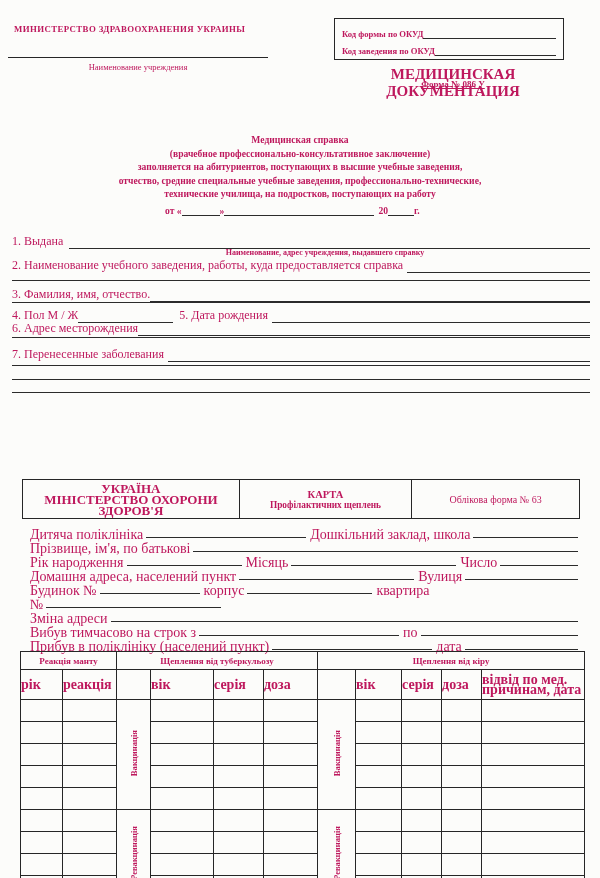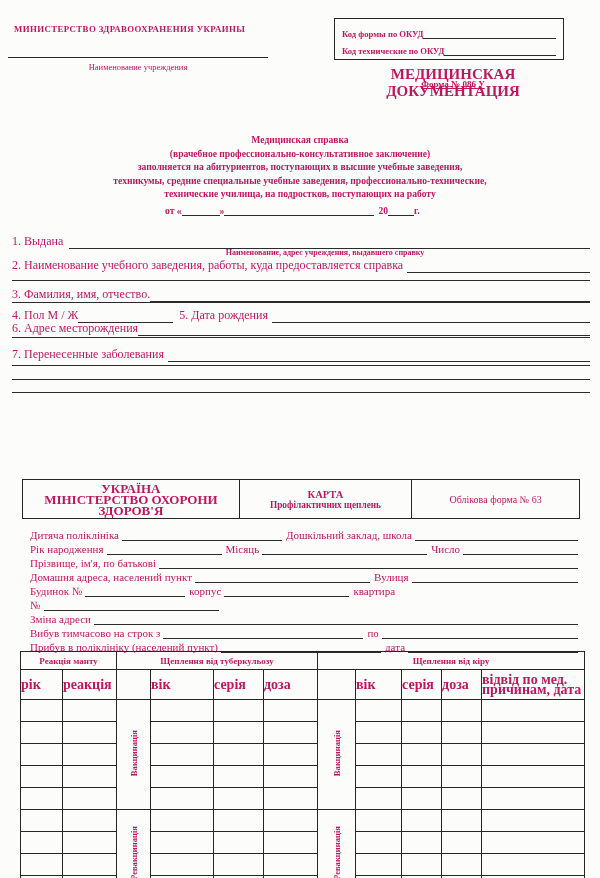--- a/index.html
+++ b/index.html
@@ -39,21 +39,21 @@
   .hdr63 { top:479px; left:22px; width:558px; height:40px; display:flex; border:1.6px solid #262626; box-sizing:border-box; }
   .hdr63 .cell { display:flex; flex-direction:column; justify-content:center; text-align:center; box-sizing:border-box; padding:2px 2px; }
   .hdr63 .c1 { width:39%; border-right:1.4px solid #262626; font-size:13px; font-weight:bold; line-height:11px; }
   .hdr63 .c2 { width:31%; border-right:1.4px solid #262626; font-weight:bold; }
   .hdr63 .c2 .l1 { font-size:10.5px; }
   .hdr63 .c2 .l2 { font-size:9.3px; }
   .hdr63 .c3 { width:30%; font-size:10px; }
 
   
   .fields { top:527px; left:30px; width:548px; }
-  .frow { display:flex; align-items:flex-end; height:14px; font-size:11px; }
+  .frow { display:flex; height:14px; font-size:14px; }
   .frow .lbl { white-space:nowrap; margin-right:3px; }
   .frow .lbl.aft { margin-left:4px; }
 
   
   .vax { position:absolute; top:651px; left:20px; width:564px; border-collapse:collapse; table-layout:fixed; }
   .vax td { border:1.3px solid #262626; padding:0; font-size:9.3px; overflow:hidden; }
   .vax tr.sec td { height:17px; text-align:center; font-weight:bold; font-size:9px; }
   .vax tr.cols td { height:29px; font-weight:bold; font-size:14px; line-height:10px; }
   .vax tr.body td { height:21px; }
   .rotcell { text-align:center; vertical-align:middle; }
@@ -73,32 +73,32 @@
   <div class="abs ministry">МИНИСТЕРСТВО ЗДРАВООХРАНЕНИЯ УКРАИНЫ</div>
   <div class="abs inst-line"></div>
   <div class="abs inst-cap">Наименование учреждения</div>
 
   <div class="abs codebox">
     <div class="crow">
       <span class="lbl">Код формы по ОКУД</span>
       <span class="f fx"></span>
     </div>
     <div class="crow">
-      <span class="lbl">Код технические по ОКУД</span>
+      <span class="lbl">Код заведения по ОКУД</span>
       <span class="f fx"></span>
     </div>
   </div>
   <div class="abs doc-label">МЕДИЦИНСКАЯ ДОКУМЕНТАЦИЯ</div>
   <div class="abs form-no">Форма № 086 У</div>
 
   <div class="abs title-block">
     <div>Медицинская справка</div>
     <div>(врачебное профессионально-консультативное заключение)</div>
     <div>заполняется на абитуриентов, поступающих в высшие учебные заведения,</div>
-    <div>техникумы, средние специальные учебные заведения, профессионально-технические,</div>
+    <div>отчество, средние специальные учебные заведения, профессионально-технические,</div>
     <div>технические училища, на подростков, поступающих на работу</div>
   </div>
   <div class="abs date-row">
     <span class="lbl">от «</span>
     <span class="f" style="width:38px"></span>
     <span class="lbl">»</span>
     <span class="f" style="width:150px"></span>
     <span class="lbl" style="margin-left:4px">20</span>
     <span class="f" style="width:26px"></span>
     <span class="lbl">г.</span>
@@ -158,29 +158,29 @@
   </div>
 
   <div class="abs fields">
     <div class="frow">
       <span class="lbl">Дитяча поліклініка</span>
       <span class="f" style="width:160px"></span>
       <span class="lbl aft">Дошкільний заклад, школа</span>
       <span class="f fx"></span>
     </div>
     <div class="frow">
+      <span class="lbl">Прізвище, ім'я, по батькові</span>
+      <span class="f fx"></span>
+    </div>
+    <div class="frow">
       <span class="lbl">Рік народження</span>
       <span class="f" style="width:115px"></span>
       <span class="lbl aft">Місяць</span>
       <span class="f" style="width:165px"></span>
       <span class="lbl aft">Число</span>
-      <span class="f fx"></span>
-    </div>
-    <div class="frow">
-      <span class="lbl">Прізвище, ім'я, по батькові</span>
       <span class="f fx"></span>
     </div>
     <div class="frow">
       <span class="lbl">Домашня адреса, населений пункт</span>
       <span class="f" style="width:175px"></span>
       <span class="lbl aft">Вулиця</span>
       <span class="f fx"></span>
     </div>
     <div class="frow">
       <span class="lbl">Будинок №</span>

